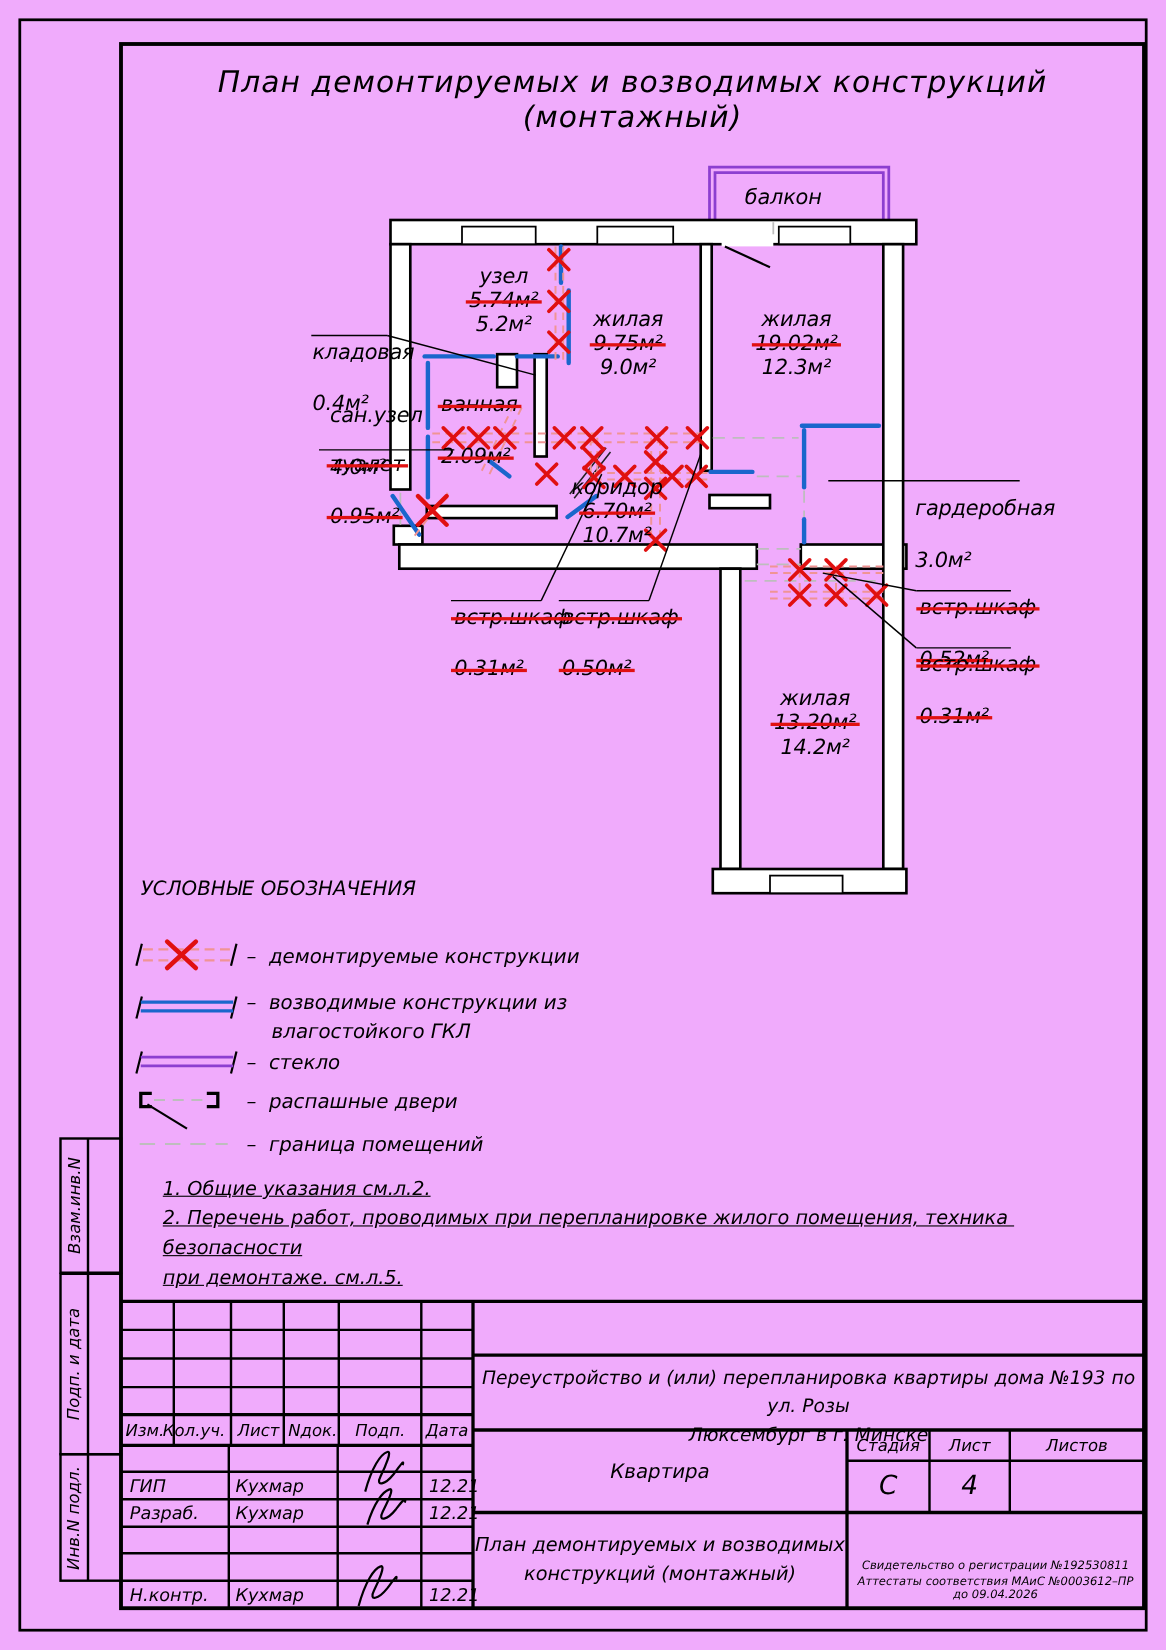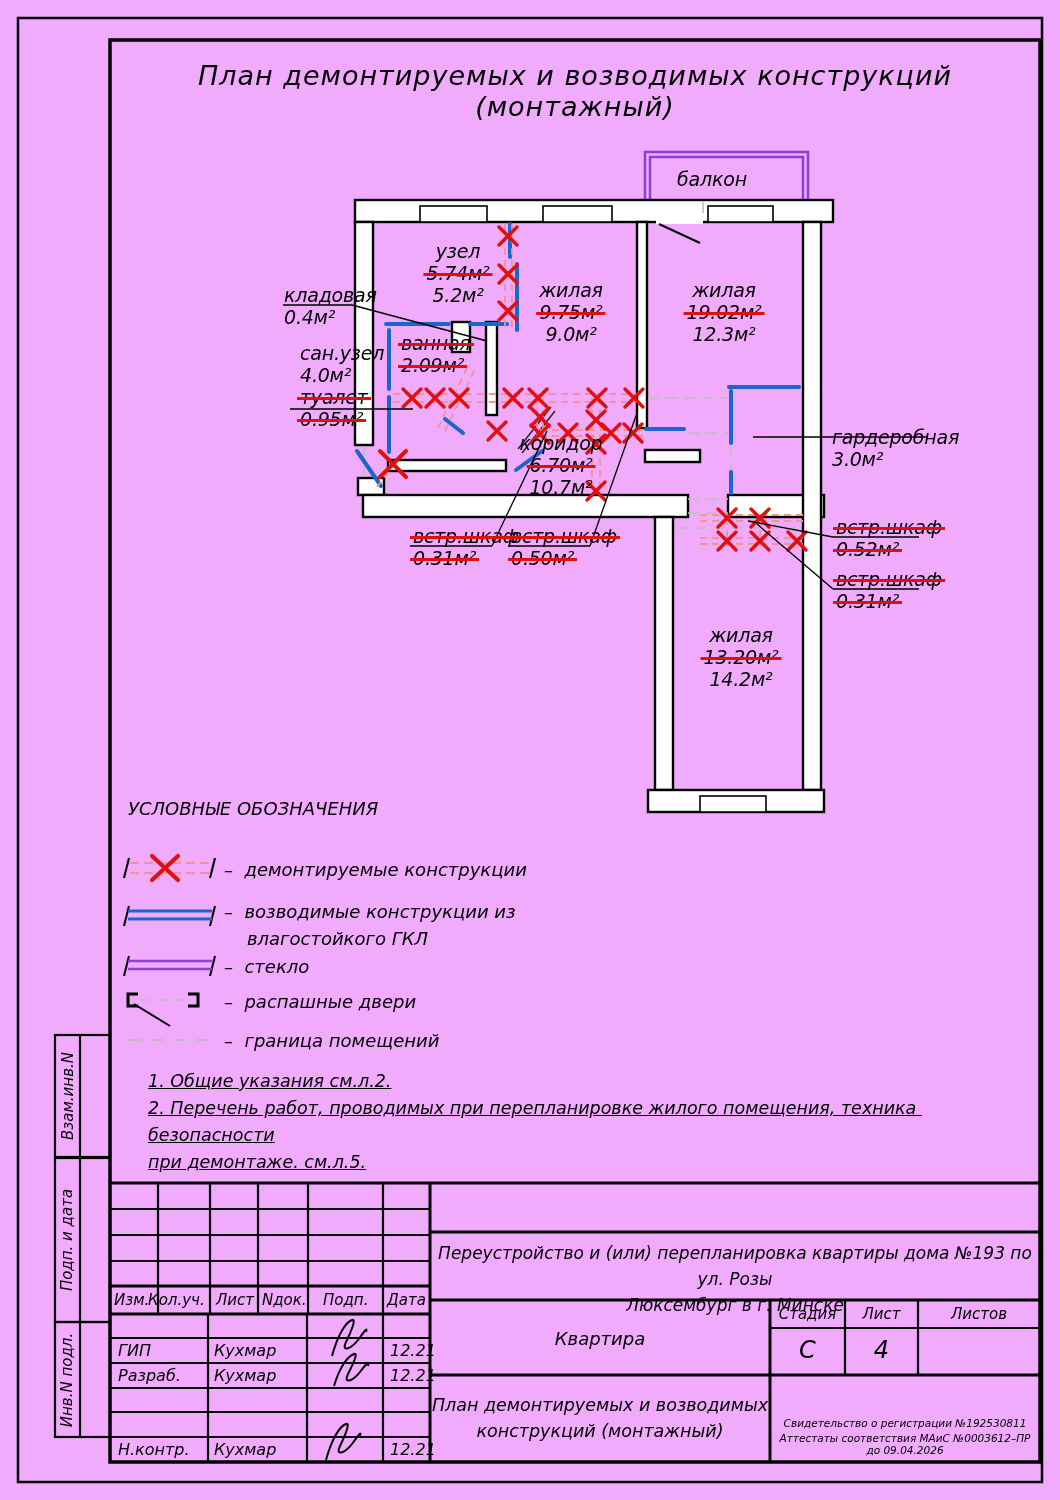--- a/index.html
+++ b/index.html
@@ -6,21 +6,21 @@
   .page{position:relative;width:1060px;height:1500px;background:#f0abfc;overflow:hidden;
         font-family:"DejaVu Sans",sans-serif;font-style:italic;color:#000;}
   svg{position:absolute;left:0;top:0;}
   .t{position:absolute;}
   .pre{white-space:pre-wrap;}
   .ctr{text-align:center;}
   .page-title{left:110px;top:60px;width:930px;text-align:center;
               font-size:27px;letter-spacing:1px;}
   .lblk{position:absolute;font-size:19px;line-height:22px;letter-spacing:-0.2px;}
   .lblk.c{transform:translateX(-50%);text-align:center;}
-  .lblk .ln{width:fit-content;position:relative;}
+  .lblk .ln{width:fit-content;position:relative;margin-top:25px;}
   .lblk.c .ln{margin:0 auto;}
   .struck::after{content:"";position:absolute;left:-3px;right:-3px;top:52%;height:2.2px;
                  background:var(--c-demolish,#e01010);}
   .legend-head{left:128px;top:798px;font-size:18px;}
   .leg-t{left:224px;font-size:18px;line-height:27px;}
   .notes{left:148px;top:1068px;width:800px;font-size:17.5px;line-height:27px;text-decoration:underline;}
   .stx{position:absolute;font-size:15px;font-style:italic;}
   .rot{display:flex;align-items:center;justify-content:center;}
   .rot span{transform:rotate(-90deg);white-space:nowrap;font-size:15px;}
 </style>

